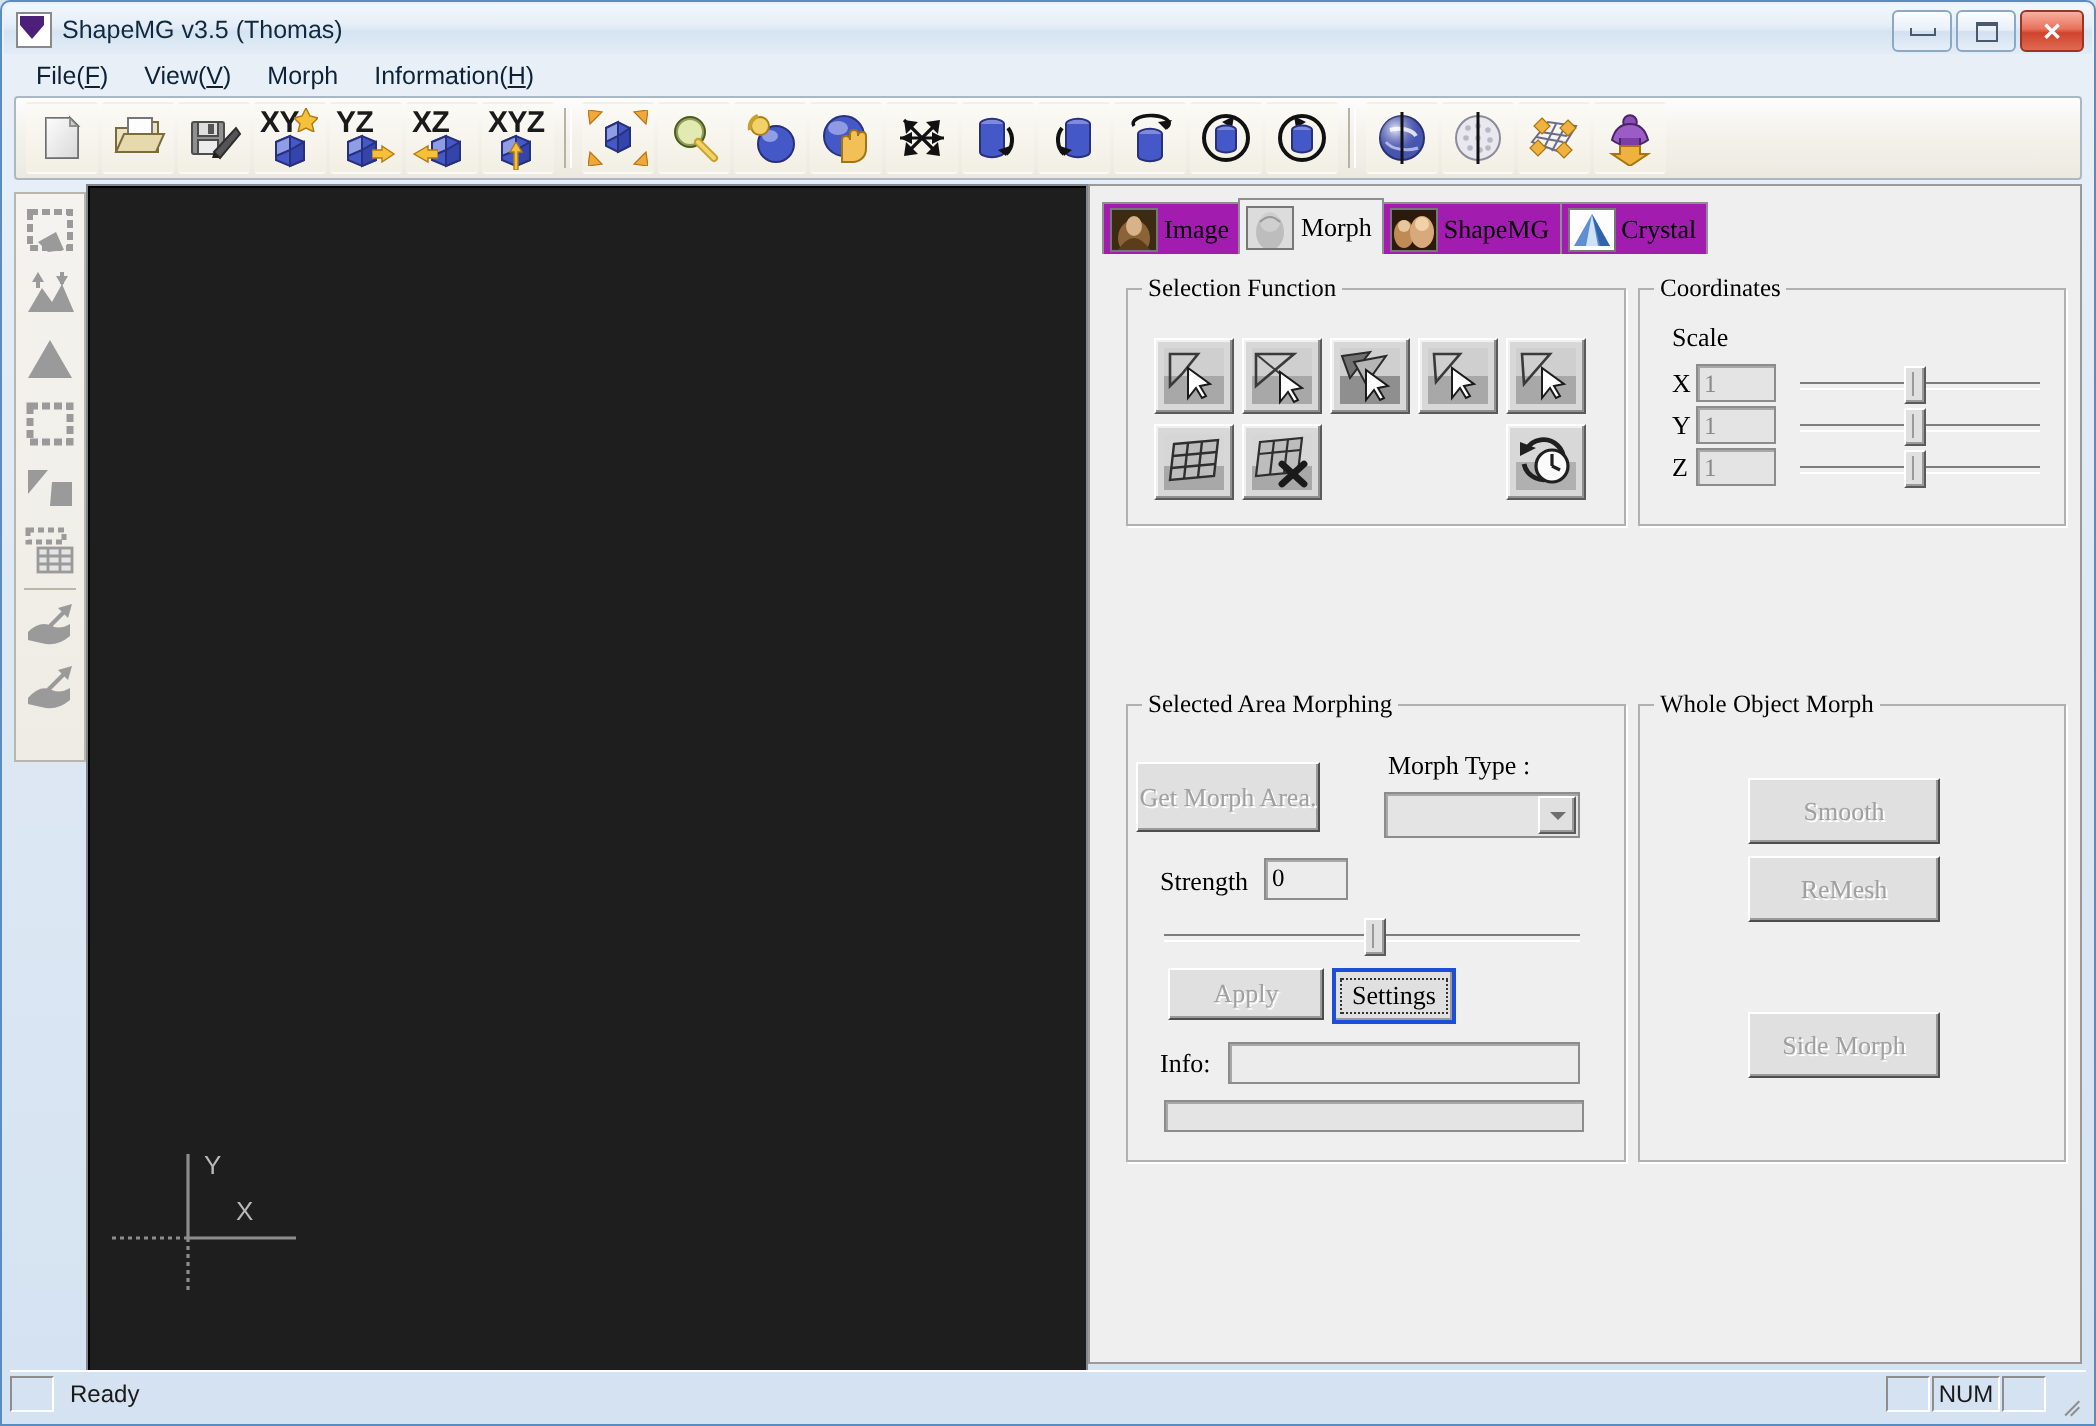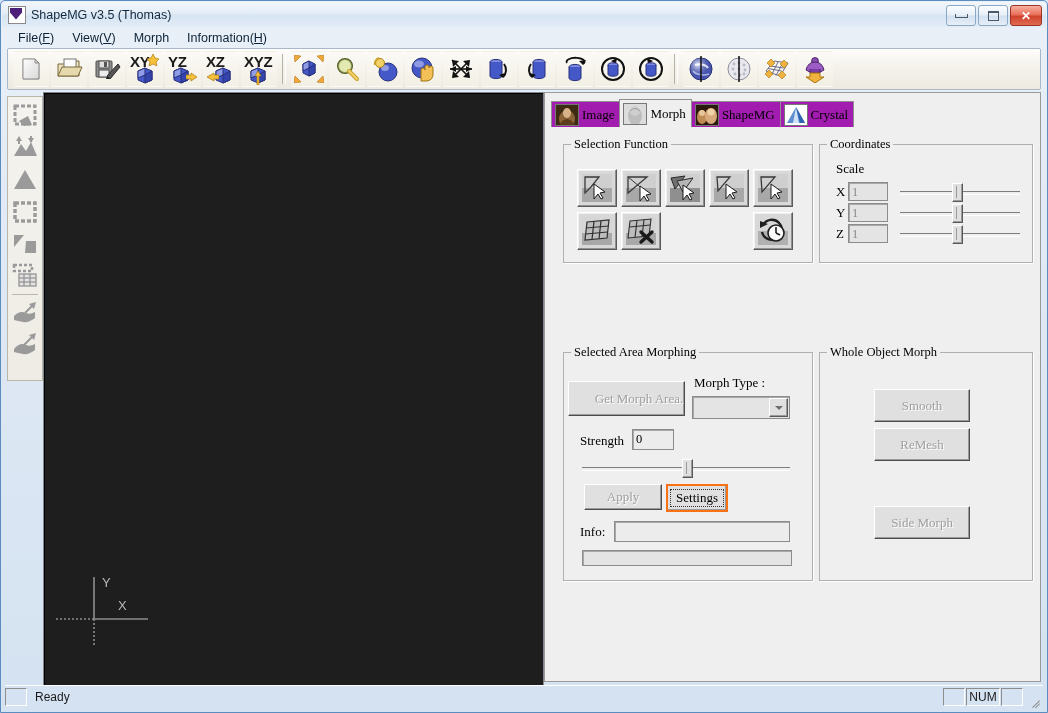--- a/index.html
+++ b/index.html
@@ -171,21 +171,21 @@
     position: absolute;
     background: #e0e0e0;
     border-top: 1px solid #ffffff; border-left: 1px solid #ffffff;
     border-right: 1px solid #4d4d4d; border-bottom: 1px solid #4d4d4d;
     box-shadow: inset -1px -1px 0 #9a9a9a;
     display: flex; align-items: center; justify-content: center;
     font-size: 13px; font-family: "Liberation Serif", serif;
     color: #a0a0a0; text-shadow: 1px 1px 0 #ffffff;
   }
   .btn.enabled { color: #000; text-shadow: none; }
-  .btn.focus { border: 2px solid #f97316; }
+  .btn.focus { border: 2px solid #1d4ed8; }
   .btn.focus .inner { border: 1px dotted #333; padding: 0 5px; }
 
   .combo {
     position: absolute; background: #e4e4e4;
     border: 1px solid #8c8c8c; box-shadow: inset 1px 1px 0 #a8a8a8;
     display: flex; align-items: center; justify-content: flex-end;
   }
   .combo .arrowbox {
     width: 17px; height: 17px; margin-right: 1px;
     background: #e0e0e0;
@@ -748,21 +748,21 @@
       <div class="slider" style="left:80px; top:80px; width:120px;">
         <div class="track"></div>
         <div class="thumb" style="left:52px;"></div>
       </div>
     </div>
 
 
     <div class="grp" style="left:18px; top:259px; width:248px; height:227px;">
       <span class="cap">Selected Area Morphing</span>
 
-      <div class="btn" style="left:4px; top:28px; width:90px; height:33px;padding-left:25px;">
+      <div class="btn" style="left:4px; top:28px; width:90px; height:33px;">
         <span>Get Morph Area.</span>
       </div>
 
       <span class="lbl3d" style="left:130px; top:22px;">Morph Type :</span>
       <div class="combo" style="left:128px; top:43px; width:96px; height:21px;">
         <span style="position:absolute;left:4px;font-size:12.5px;color:#000;"></span>
         <span class="arrowbox">
             <i></i>
           </span>
       </div>

